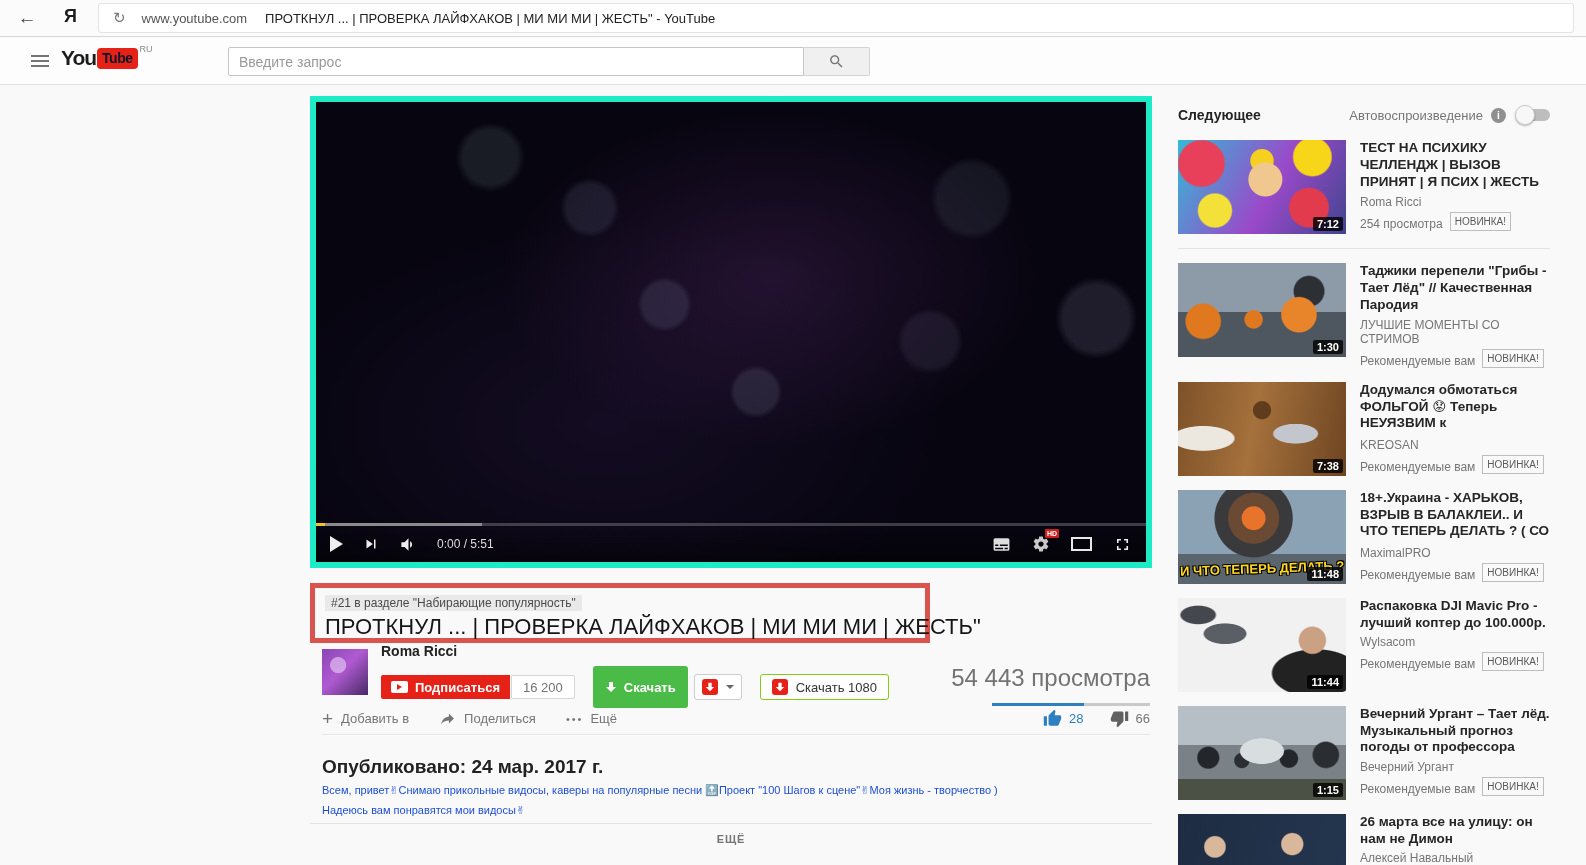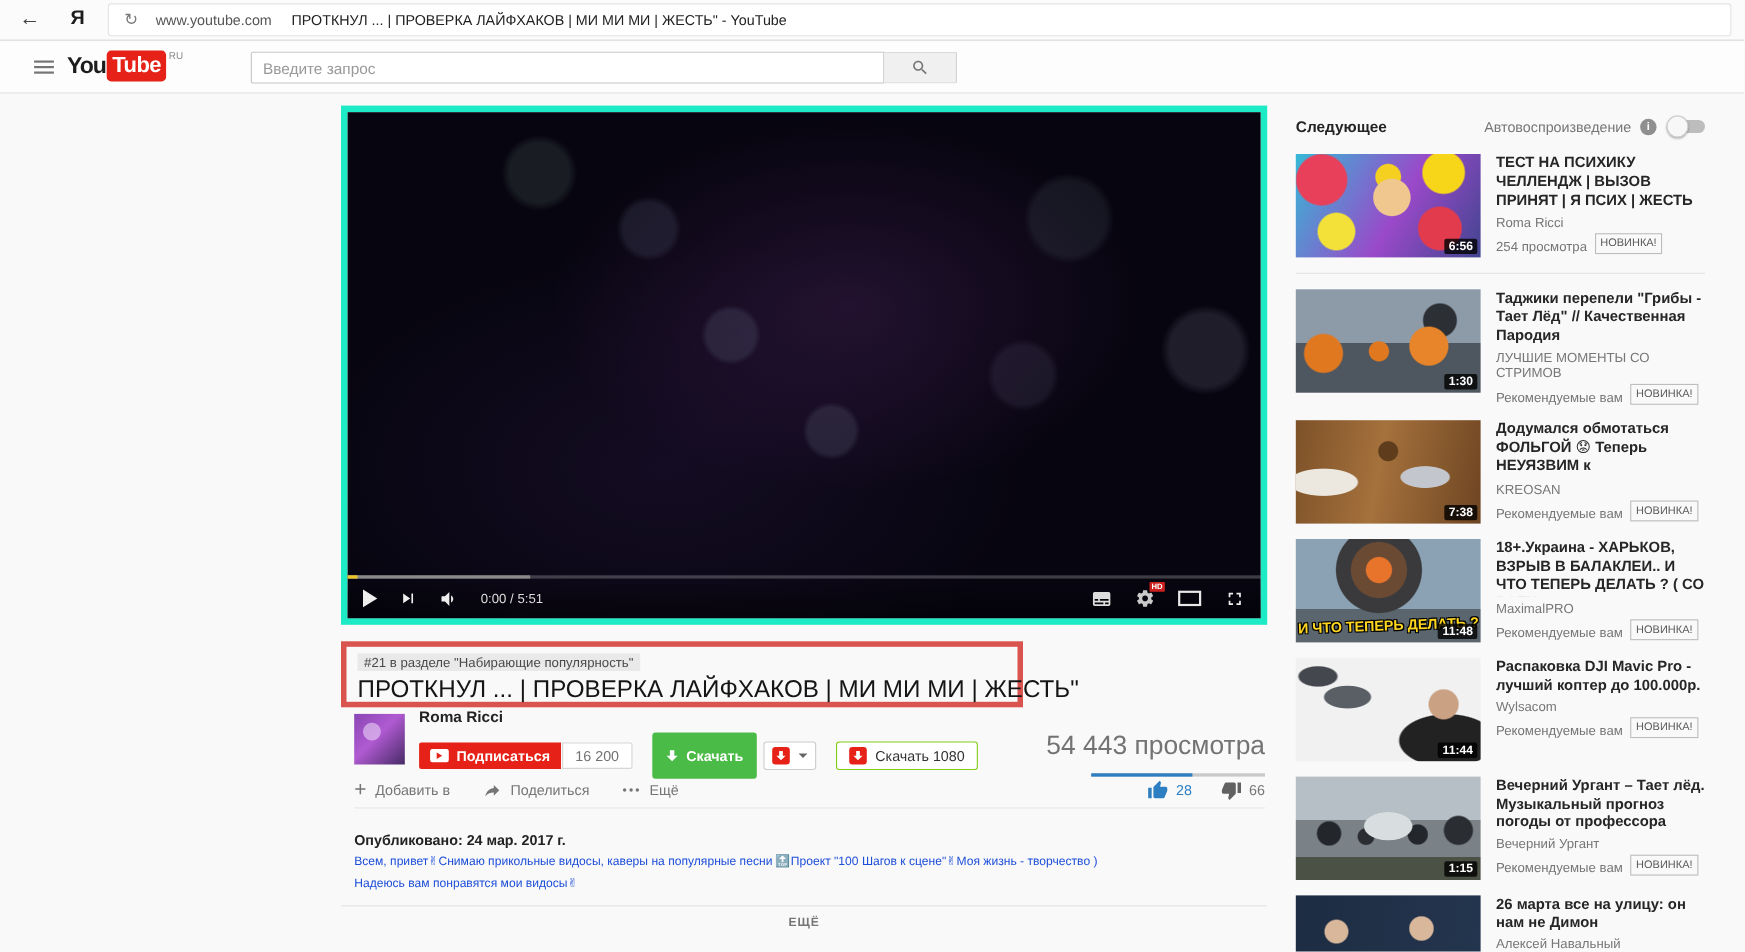--- a/index.html
+++ b/index.html
@@ -19,21 +19,21 @@
   .bb-refresh{color:#7a7a7a;font-size:15px;margin-left:14px;cursor:pointer;}
   .bb-url{color:#555;font-size:13px;margin-left:16px;}
   .bb-title{color:#222;font-size:13px;margin-left:18px;white-space:nowrap;overflow:hidden;}
 
   
   .yt-header{position:absolute;left:0;top:38px;width:1586px;height:47px;background:#fdfdfd;border-bottom:1px solid #e2e2e2;}
   .hamburger{position:absolute;left:31px;top:17px;width:18px;height:13px;cursor:pointer;}
   .hamburger i{display:block;height:2px;background:#757575;margin-bottom:3px;}
   .yt-logo{position:absolute;left:61px;top:8px;display:flex;align-items:center;cursor:pointer;}
   .logo-you{font-size:21px;font-weight:bold;color:#1d1d1d;letter-spacing:-1px;}
-  .logo-tube{font-size:20px;font-weight:bold;color:#ffffff;background:var(--red);border-radius:4px;padding:2px 5px 3px;margin-left:1px;letter-spacing:-0.5px;}
+  .logo-tube{font-size:14px;font-weight:bold;color:#0f172a;background:var(--red);border-radius:4px;padding:2px 5px 3px;margin-left:1px;letter-spacing:-0.5px;}
   .logo-ru{font-size:9px;color:#8a8a8a;margin-left:2px;position:relative;top:-9px;}
   .search-input{position:absolute;left:228px;top:9px;width:576px;height:29px;border:1px solid #c6c6c6;border-radius:2px 0 0 2px;padding:0 10px;font-size:14px;color:#333;background:#fff;outline:none;}
   .search-input::placeholder{color:#999;}
   .search-btn{position:absolute;left:804px;top:9px;width:66px;height:29px;background:#f0f0f0;border:1px solid #d3d3d3;border-left:none;border-radius:0 2px 2px 0;display:flex;align-items:center;justify-content:center;cursor:pointer;}
 
   
   .player-wrap{position:absolute;left:310px;top:96px;width:842px;height:472px;border:6px solid var(--teal);}
   .video-frame{position:absolute;inset:0;background:
     radial-gradient(circle at 21% 12%,rgba(120,150,140,.16) 0 3.5%,transparent 4.5%),
     radial-gradient(circle at 33% 23%,rgba(110,120,150,.18) 0 3.5%,transparent 4.5%),
@@ -97,21 +97,21 @@
   .act-item svg{margin-right:8px;}
   .dots{font-size:11px;letter-spacing:2px;color:#757575;margin-right:7px;}
   .act-right{display:flex;align-items:center;}
   .like-group{display:flex;align-items:center;margin-left:26px;cursor:pointer;}
   .like-group .cnt{font-size:13px;margin-left:7px;}
   .cnt-like{color:var(--blue);}
   .cnt-dislike{color:#767676;}
 
   
   .desc-block{position:absolute;left:322px;top:756px;width:828px;}
-  .published{font-size:13px;color:#222;font-weight:bold;}
+  .published{font-size:19px;color:#222;font-weight:bold;}
   .desc-line{font-size:11px;color:#1d4ed8;margin-top:5px;line-height:1.35;}
   .desc-divider{position:absolute;left:310px;top:823px;width:842px;border-top:1px solid #e3e3e3;}
   .show-more{position:absolute;left:310px;top:833px;width:842px;text-align:center;font-size:11px;font-weight:bold;letter-spacing:.8px;color:#767676;cursor:pointer;}
 
   
   .sidebar{position:absolute;left:1178px;top:104px;width:372px;}
   .sb-head{display:flex;align-items:center;justify-content:space-between;height:22px;}
   .sb-next{font-size:14px;font-weight:bold;color:#232323;}
   .sb-auto{display:flex;align-items:center;}
   .sb-auto-label{font-size:13px;color:#767676;margin-right:8px;}
@@ -349,21 +349,21 @@
         <span class="sb-auto-label">Автовоспроизведение</span>
         <span class="info-ico">i</span>
         <span class="toggle">
             <span class="knob"></span>
           </span>
       </span>
     </div>
 
     <div class="sb-item">
       <div class="thumb thumb-1">
-        <span class="dur">6:56</span>
+        <span class="dur">7:12</span>
       </div>
       <div class="sb-info">
         <div class="sb-title">ТЕСТ НА ПСИХИКУ ЧЕЛЛЕНДЖ | ВЫЗОВ ПРИНЯТ | Я ПСИХ | ЖЕСТЬ</div>
         <div class="sb-channel">Roma Ricci</div>
         <div class="sb-meta">
             <span>254 просмотра</span>
             <span class="new-badge">НОВИНКА!</span>
           </div>
       </div>
     </div>

